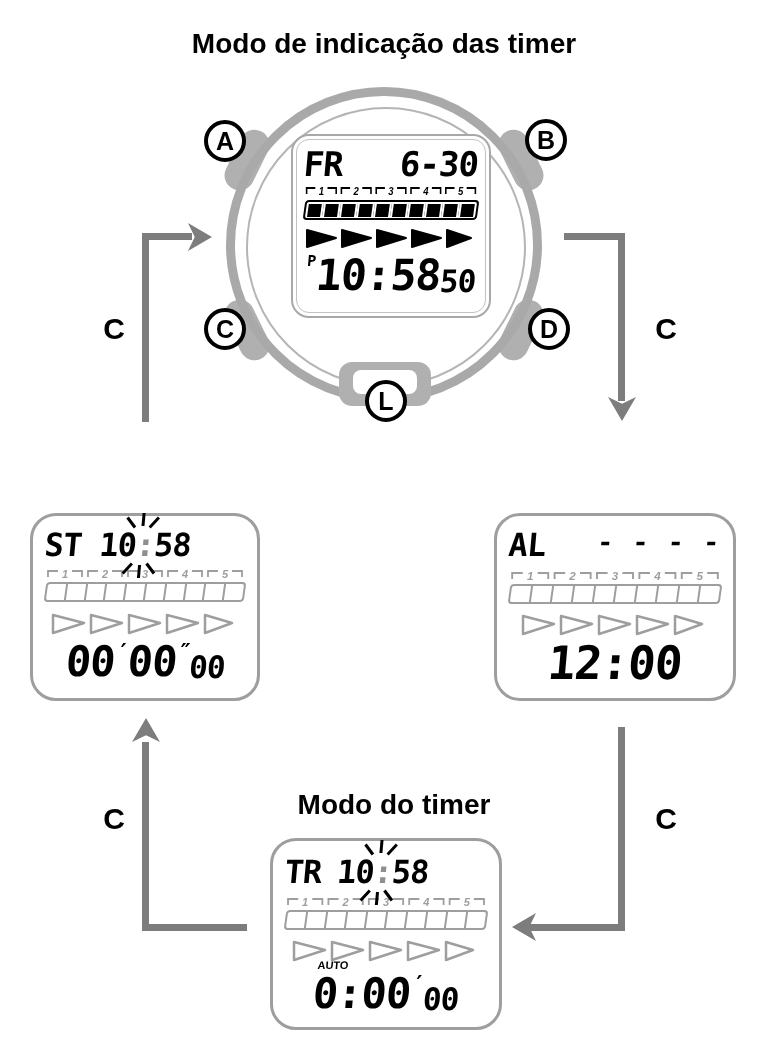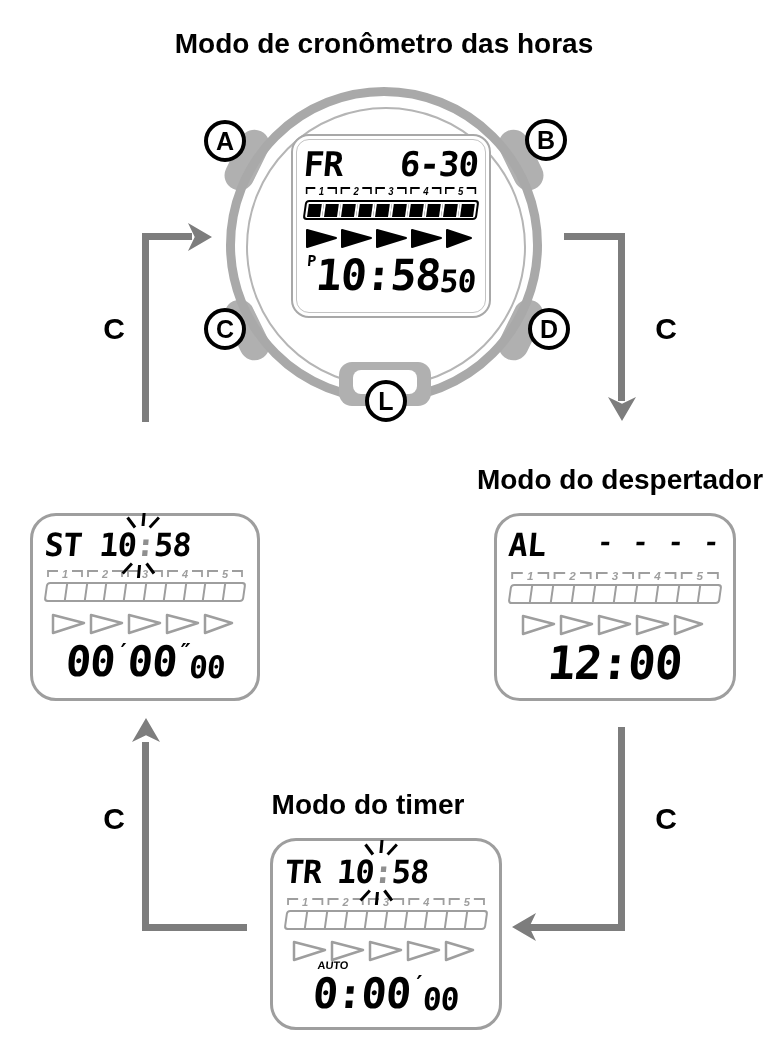--- a/index.html
+++ b/index.html
@@ -55,21 +55,21 @@
   .digits{display:flex;align-items:flex-end;}
   .prime{align-self:flex-start;font-size:22px;margin:0 0 0 1px;}
 
   svg text{font-family:"Liberation Sans",sans-serif;}
 </style>
 </head>
 <body>
 
 <div id="canvas">
 
-  <div class="abs title" style="left:0;right:0;top:28px;">Modo de cronômetro das horas</div>
+  <div class="abs title" style="left:0;right:0;top:28px;">Modo de indicação das timer</div>
 
   <div class="pill" style="left:232px;top:128px;width:30px;height:64px;transform:rotate(26deg);"></div>
   <div class="pill" style="left:506px;top:128px;width:30px;height:64px;transform:rotate(-26deg);"></div>
   <div class="pill" style="left:232px;top:298px;width:30px;height:64px;transform:rotate(-26deg);"></div>
   <div class="pill" style="left:506px;top:298px;width:30px;height:64px;transform:rotate(26deg);"></div>
 
   <div class="face" style="left:239px;top:100px;width:290px;height:290px;"></div>
   <div class="ring" style="left:226px;top:87px;width:298px;height:298px;"></div>
   <div class="ring2" style="left:246px;top:107px;width:276px;height:276px;"></div>
 
@@ -162,22 +162,21 @@
   <div class="abs" style="left:132px;top:718px;width:28px;height:24px;background:#7d7d7d;
        clip-path:polygon(50% 0,100% 100%,50% 72%,0 100%);"></div>
   <div class="abs" style="left:94px;top:802px;width:40px;text-align:center;font-weight:bold;font-size:30px;">C</div>
 
   <div class="abs" style="left:618px;top:727px;width:7px;height:204px;background:#7d7d7d;"></div>
   <div class="abs" style="left:520px;top:924px;width:102px;height:7px;background:#7d7d7d;"></div>
   <div class="abs" style="left:512px;top:913px;width:24px;height:28px;background:#7d7d7d;
        clip-path:polygon(100% 0,0 50%,100% 100%,72% 50%);"></div>
   <div class="abs" style="left:646px;top:802px;width:40px;text-align:center;font-weight:bold;font-size:30px;">C</div>
 
-  <div class="abs title" style="left:472px;top:464px;width:296px;">Modo do despertador</div>
-  <div class="abs title" style="left:252px;top:789px;width:232px;">Modo do timer</div>
+  <div class="abs title" style="left:278px;top:789px;width:232px;">Modo do timer</div>
 
   <div class="mode-lcd" style="left:30px;top:513px;width:230px;height:188px;">
     <div class="r1 lcd skew" style="font-size:32px;justify-content:flex-start;gap:18px;padding-top:4px;">
       <span>ST</span>
       <span>
         <span>10</span><span class="fcolon"><span class="ray" style="left:-8px;top:-13px;transform:rotate(-40deg);"></span><span class="ray" style="left:4px;top:-16px;"></span><span class="ray" style="left:15px;top:-13px;transform:rotate(40deg);"></span><span class="ray" style="left:-8px;bottom:-14px;transform:rotate(40deg);"></span><span class="ray" style="left:4px;bottom:-17px;"></span><span class="ray" style="left:15px;bottom:-14px;transform:rotate(-40deg);"></span><span>:</span></span><span>58</span>
       </span>
     </div>
     <svg width="100%" height="13" viewBox="0 0 200 13" preserveAspectRatio="none" style="margin-top:7px;">
       <g stroke="#9e9e9e" stroke-width="1.8" fill="none">

